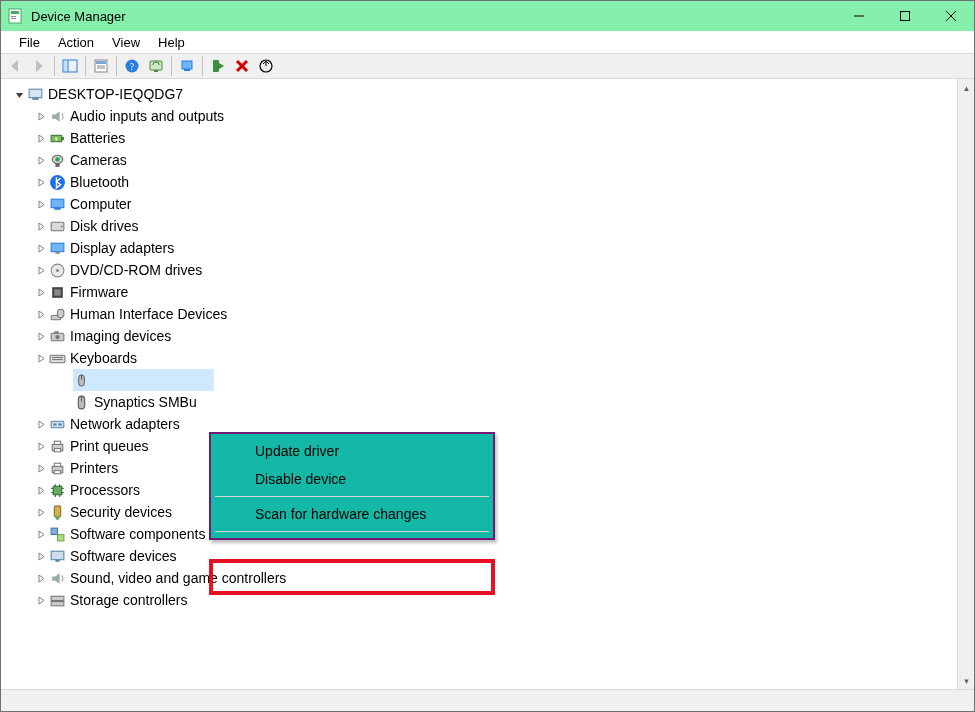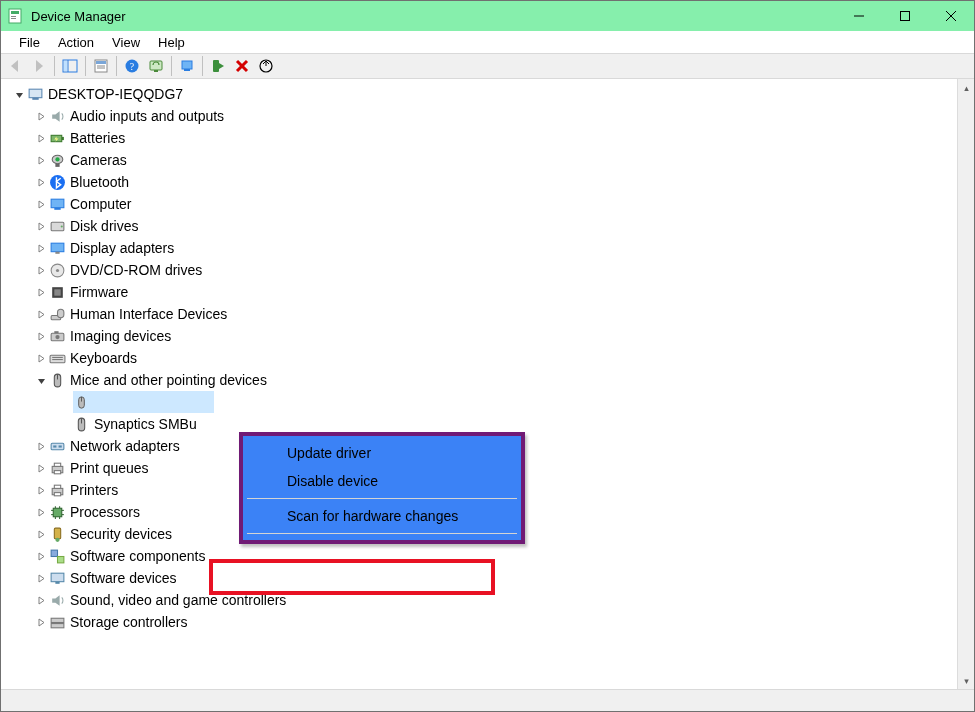--- a/index.html
+++ b/index.html
@@ -123,26 +123,25 @@
   .indent { display:inline-block; }
   .selected {
     background: #cde8ff;
   }
   
   .context-menu {
     position: absolute;
     left: 209px;
     top: 432px;
     width: 286px;
-    background: #3b82f6;
-    border: 4px solid #701a75;
+    background: #14b8a6;
+    border: 2px solid #701a75;
     box-shadow: 2px 3px 3px rgba(0,0,0,0.25);
     padding: 3px 2px;
     font-size: 14px;
-    margin-left: 30px;
   }
   .cm-item {
     padding: 6px 16px 6px 42px;
   }
   .cm-sep {
     height: 1px;
     background: #d4d4d4;
     margin: 3px 2px;
   }
   .cm-highlight-box {
@@ -467,35 +466,20 @@
           </span>
           <span class="node-icon">
             <svg viewBox="0 0 16 16">
               <rect x="1" y="5" width="14" height="7" rx="1" fill="#ddd" stroke="#777"></rect>
               <line x1="3" y1="7" x2="13" y2="7" stroke="#777"></line>
               <line x1="3" y1="9" x2="13" y2="9" stroke="#777"></line>
             </svg>
           </span>
           <span>Keyboards</span>
         </div>
-        <div class="tree-row">
-          <span class="indent" style="width:32px"></span>
-          <span class="expander">
-            <svg viewBox="0 0 9 9">
-              <path d="M1 3 L8 3 L4.5 8 Z" fill="#404040"></path>
-            </svg>
-          </span>
-          <span class="node-icon">
-            <svg viewBox="0 0 16 16">
-              <rect x="5" y="2" width="6" height="12" rx="3" fill="#bbb" stroke="#555"></rect>
-              <line x1="8" y1="2" x2="8" y2="7" stroke="#555"></line>
-            </svg>
-          </span>
-          <span>Mice and other pointing devices</span>
-        </div>
         <div class="tree-row ">
           <span class="indent" style="width:56px"></span>
           <span class="expander"></span>
           <span class="selected" style="display:inline-flex;align-items:center;height:100%;padding-right:120px;">
             <span class="node-icon selected" style="padding:2px 1px;">
               <svg viewBox="0 0 16 16">
                 <rect x="5" y="2" width="6" height="12" rx="3" fill="#bbb" stroke="#555"></rect>
                 <line x1="8" y1="2" x2="8" y2="7" stroke="#555"></line>
               </svg>
             </span>

